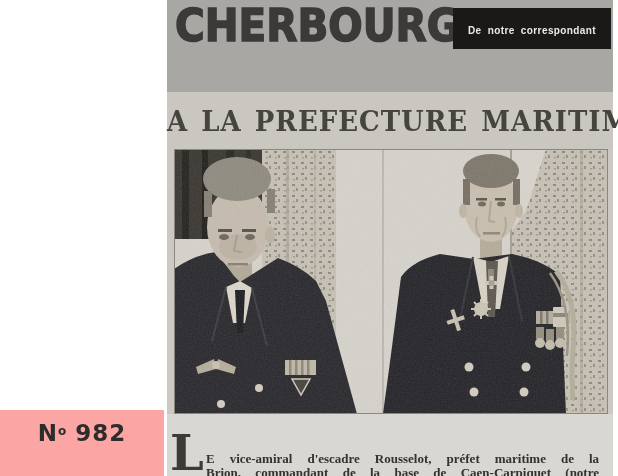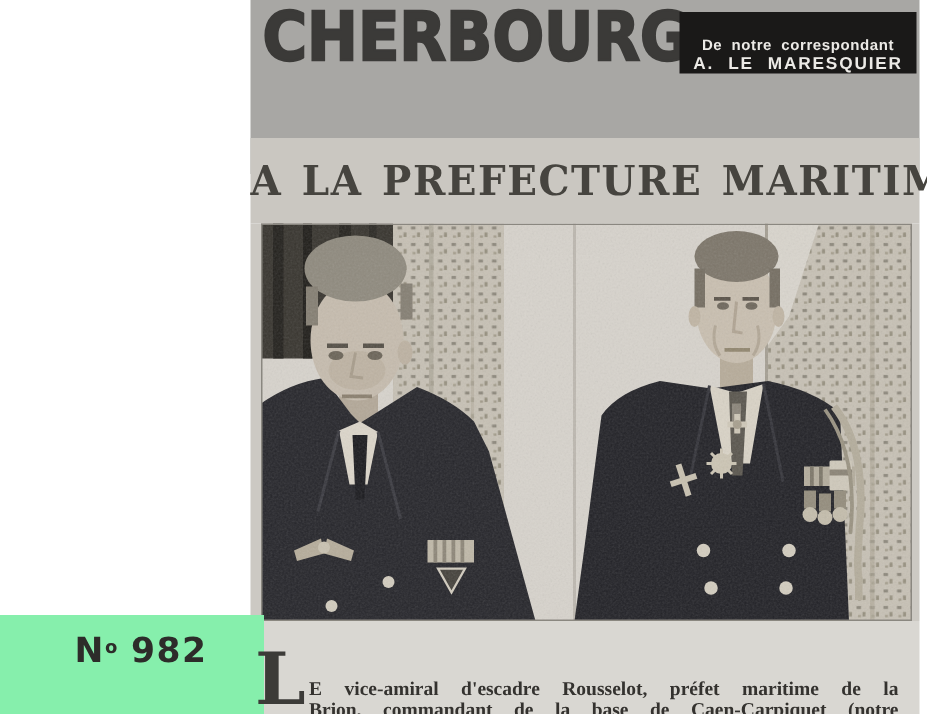--- a/index.html
+++ b/index.html
@@ -30,37 +30,36 @@
   
   .bottom-paper{position:absolute;left:167px;top:414px;width:446px;height:62px;background:#d9d7d2;}
   .dropcap{position:absolute;left:170px;top:433px;font-family:"DejaVu Serif",serif;font-weight:bold;
     font-size:48px;line-height:40px;color:#3c3b38;}
   .article{position:absolute;left:206px;top:434px;width:393px;color:#34322f;
     font-family:"Liberation Serif",serif;font-weight:bold;font-size:13px;margin-top:18px;}
   .article .line{text-align:justify;text-align-last:justify;line-height:14.3px;
     word-spacing:1.5px;white-space:nowrap;}
 
   
-  .issue-box{position:absolute;left:0;top:410px;width:164px;height:66px;background:#86efac;padding-left:12px;}
+  .issue-box{position:absolute;left:0;top:410px;width:164px;height:66px;background:#fca5a5;}
   .issue-no{text-align:center;margin-top:9px;font-family:"DejaVu Sans",sans-serif;font-weight:bold;
     font-size:23px;line-height:24px;color:#2d2c2a;letter-spacing:1px;}
   .issue-no sup{font-size:12px;vertical-align:6px;letter-spacing:0;}
   .issue-date{display:flex;justify-content:space-between;padding:2px 12px 0 9px;
     font-size:15px;font-weight:bold;color:#3b3a38;letter-spacing:.5px;}
 </style>
 </head>
 <body>
 
 <div class="page">
 
   <div class="masthead grain-band">
     <div class="masthead-title">CHERBOURG</div>
     <div class="corr-box">
       <div class="corr-line1">De notre correspondant</div>
-      <div class="corr-line3">A. LE MARESQUIER</div>
     </div>
   </div>
 
   <div class="headline-band grain-band">
     <h2 class="headline">A LA PREFECTURE MARITIME</h2>
   </div>
 
   <div class="photo-area grain-band">
     <svg class="photo" viewBox="0 0 434 265" xmlns="http://www.w3.org/2000/svg">
       <defs>

